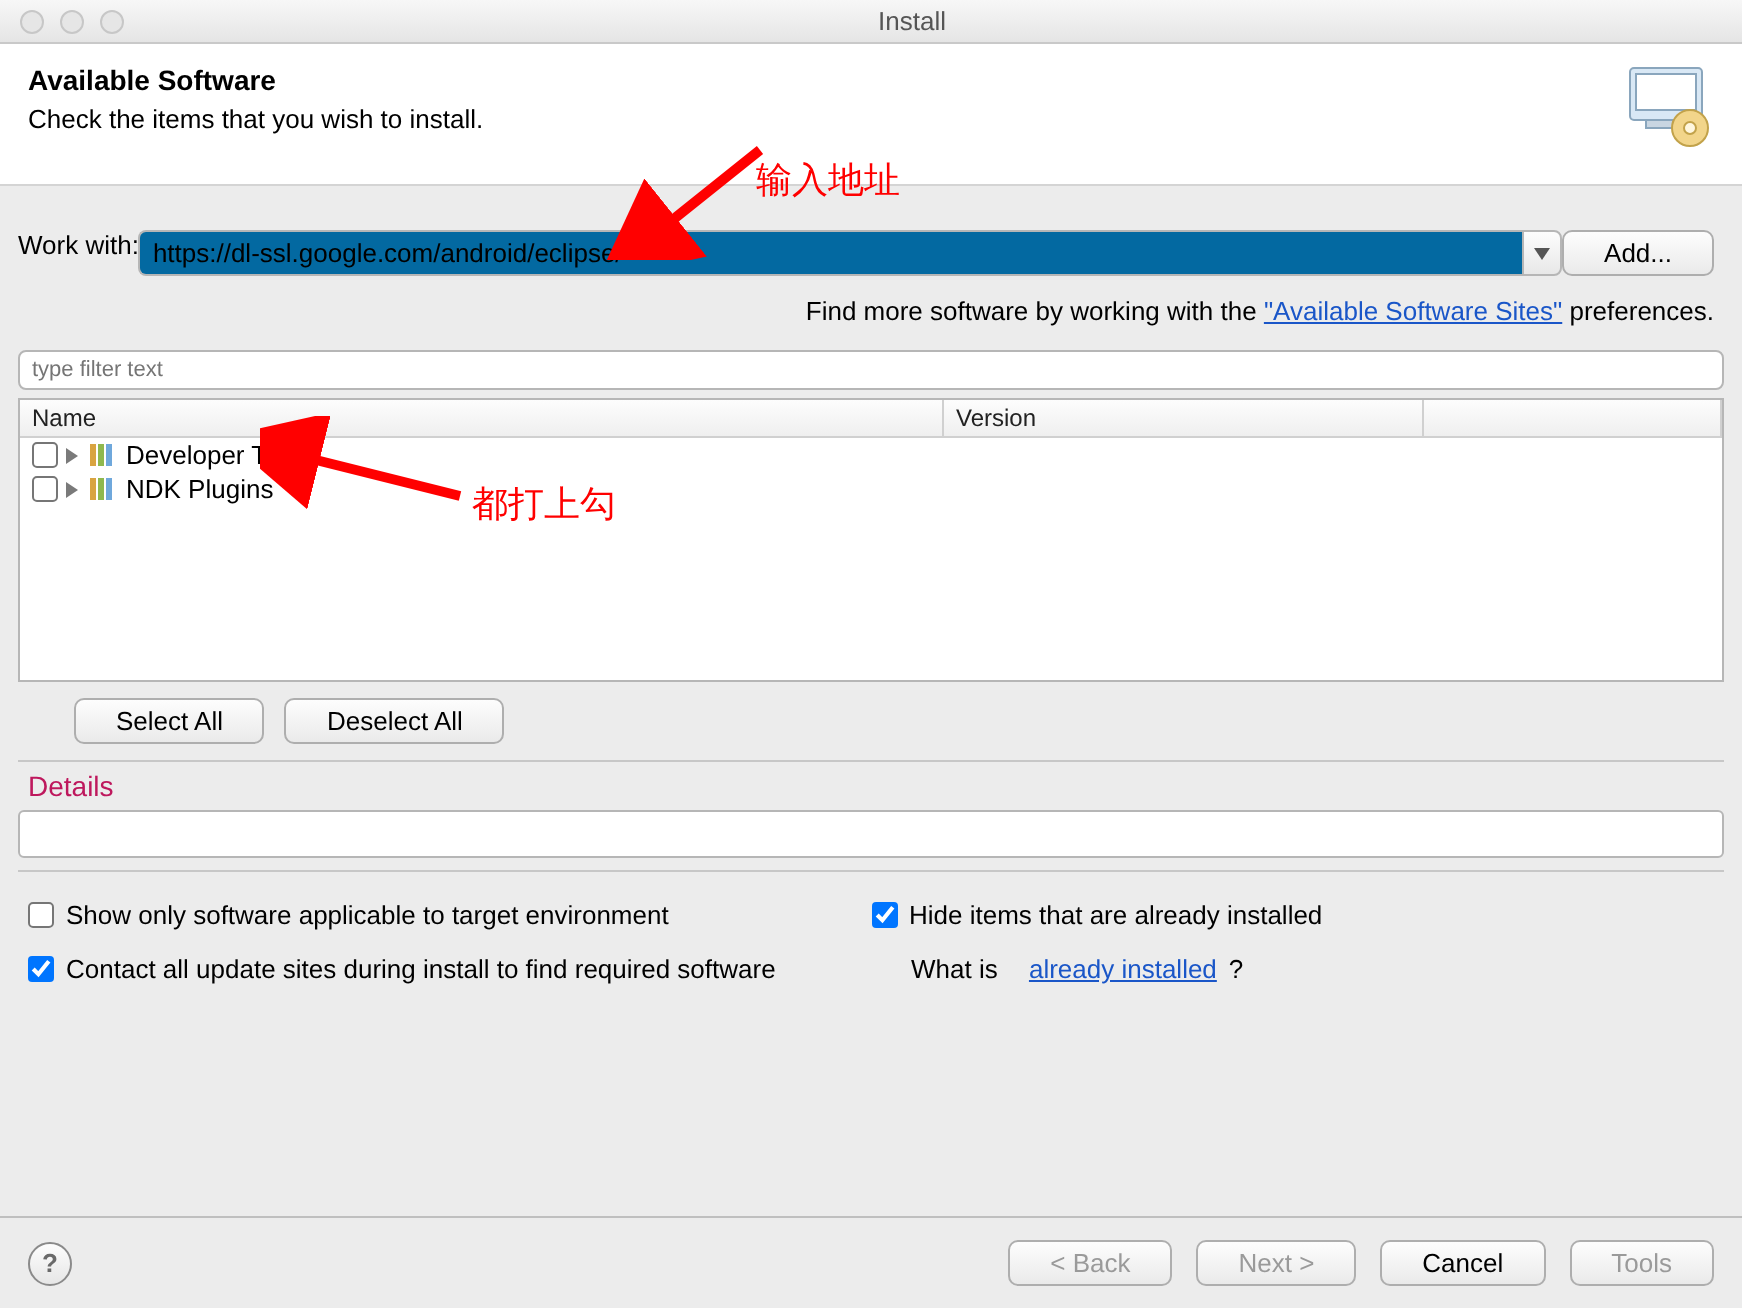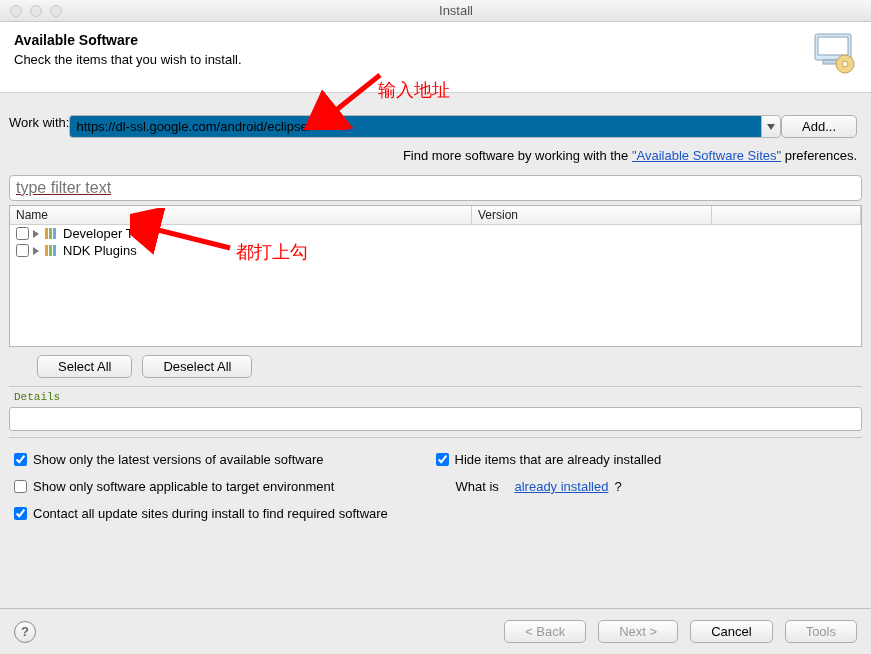--- a/index.html
+++ b/index.html
@@ -20,40 +20,40 @@
   .workwith-row label { font-size:13px; color:#000; }
   .combo { flex:1; display:flex; }
   .combo input { flex:1; border:1px solid #b6b6b6; border-right:none; padding:3px 6px; font-size:13px; background:#0369a1; outline:none; border-top-left-radius:4px; border-bottom-left-radius:4px; }
   .combo .drop { width:20px; border:1px solid #b6b6b6; background:linear-gradient(#fdfdfd,#e8e8e8); display:flex; align-items:center; justify-content:center; border-top-right-radius:4px; border-bottom-right-radius:4px; cursor:pointer; }
   .btn { background:linear-gradient(#fdfdfd,#eaeaea); border:1px solid #aeaeae; border-radius:5px; padding:3px 20px; font-size:13px; cursor:pointer; color:#000; }
 
   .moreline { text-align:right; padding:4px 14px 12px; font-size:13px; color:#000; }
   .moreline a { color:#1a56c8; text-decoration:underline; }
 
   .filter-row { padding:0 9px 4px; }
-  .filter-row input { width:100%; border:1px solid #b6b6b6; padding:3px 6px; font-size:16px; color:#7f1d1d; background:#fff; border-radius:4px; outline:none;text-decoration:underline; }
+  .filter-row input { width:100%; border:1px solid #b6b6b6; padding:3px 6px; font-size:11px; color:#4c1d95; background:#fff; border-radius:4px; outline:none; }
 
   .tree-wrap { padding:0 9px; }
   .tree { border:1px solid #b6b6b6; background:#fff; height:142px; overflow:auto; }
   .tree-header { display:flex; background:linear-gradient(#fdfdfd,#efefef); border-bottom:1px solid #d0d0d0; }
   .tree-header .col { padding:2px 6px; font-size:12px; color:#222; border-right:1px solid #d0d0d0; }
   .col-name { flex:0 0 462px; }
   .col-version { flex:0 0 240px; }
   .tree-row { display:flex; align-items:center; padding:1px 6px; gap:4px; font-size:13px; }
   .tri { width:0; height:0; border-left:6px solid #7a7a7a; border-top:4px solid transparent; border-bottom:4px solid transparent; display:inline-block; margin-right:2px; cursor:pointer; }
   .pkg-icon { display:inline-block; width:14px; height:11px; position:relative; }
   .pkg-icon span { position:absolute; width:3px; height:11px; }
   .pkg-icon .b1{ left:0; background:#d9a441; }
   .pkg-icon .b2{ left:4px; background:#8fb84e; }
   .pkg-icon .b3{ left:8px; background:#6fa8dc; }
   input[type=checkbox]{ width:13px; height:13px; cursor:pointer; }
 
   .sel-row { padding:8px 9px 8px; display:flex; gap:10px;margin-left:28px; }
 
-  .details-label { padding:0 14px 4px; font-size:11px; color:#4d7c0f;font-family:Liberation Mono, monospace; }
+  .details-label { padding:0 14px 4px; font-size:14px; color:#be185d; }
   hr.sep { border:none; border-top:1px solid #c7c7c7; margin:0 9px 4px; }
   .details-box { margin:0 9px 6px; height:24px; background:#fff; border:1px solid #b6b6b6; border-radius:3px; }
 
   .opts { padding:10px 14px 0; display:flex; }
   .opts-col { flex:1; display:flex; flex-direction:column; gap:12px; }
   .opt { display:flex; align-items:center; gap:6px; font-size:13px; color:#000; }
   .opt.link { padding-left:20px; }
   .opt a { color:#1a56c8; text-decoration:underline; }
 
   .footer { position:absolute; left:0; right:0; bottom:0; height:46px; border-top:1px solid #bfbfbf; background:#ececec; display:flex; align-items:center; justify-content:space-between; padding:0 14px; }
@@ -152,24 +152,20 @@
   <button class="btn">Deselect All</button>
 </div>
 
 <hr class="sep">
 <div class="details-label">Details</div>
 <div class="details-box"></div>
 <hr class="sep">
 
 <div class="opts">
   <div class="opts-col">
-    <label class="opt">
-        <input type="checkbox" checked="" style="">
-        <span>Show only the latest versions of available software</span>
-      </label>
     <label class="opt">
         <input type="checkbox" style="">
         <span>Show only software applicable to target environment</span>
       </label>
     <label class="opt">
         <input type="checkbox" checked="" style="">
         <span>Contact all update sites during install to find required software</span>
       </label>
   </div>
   <div class="opts-col">

